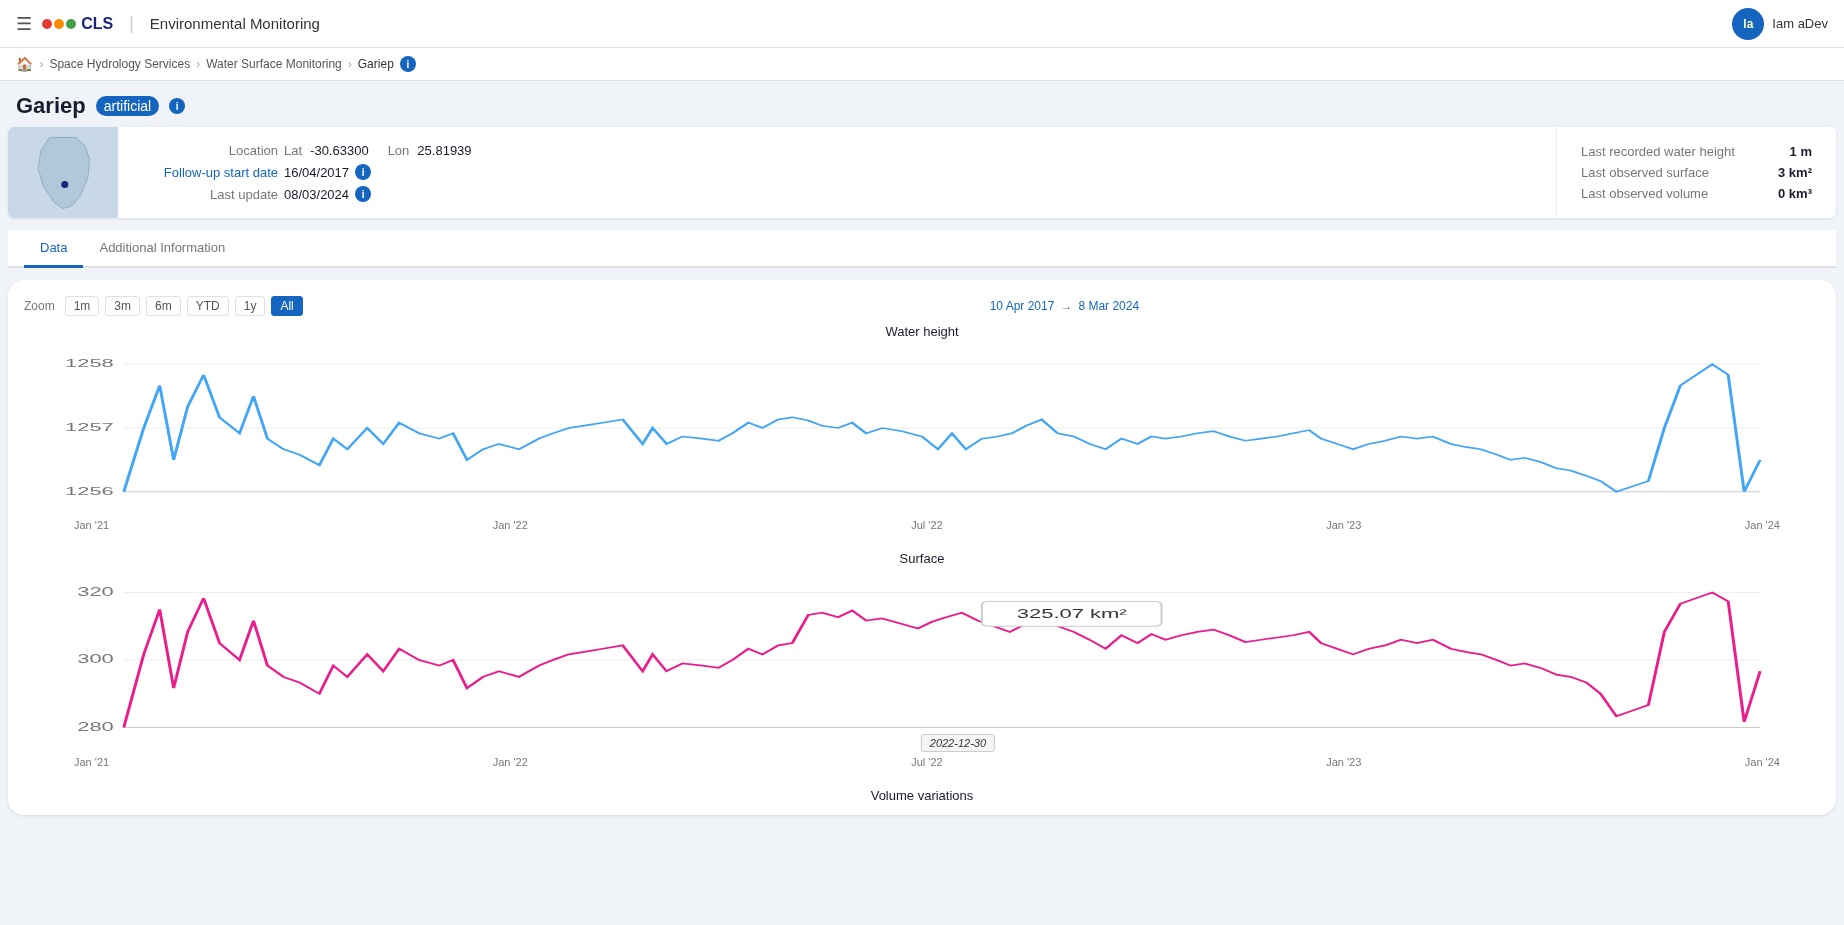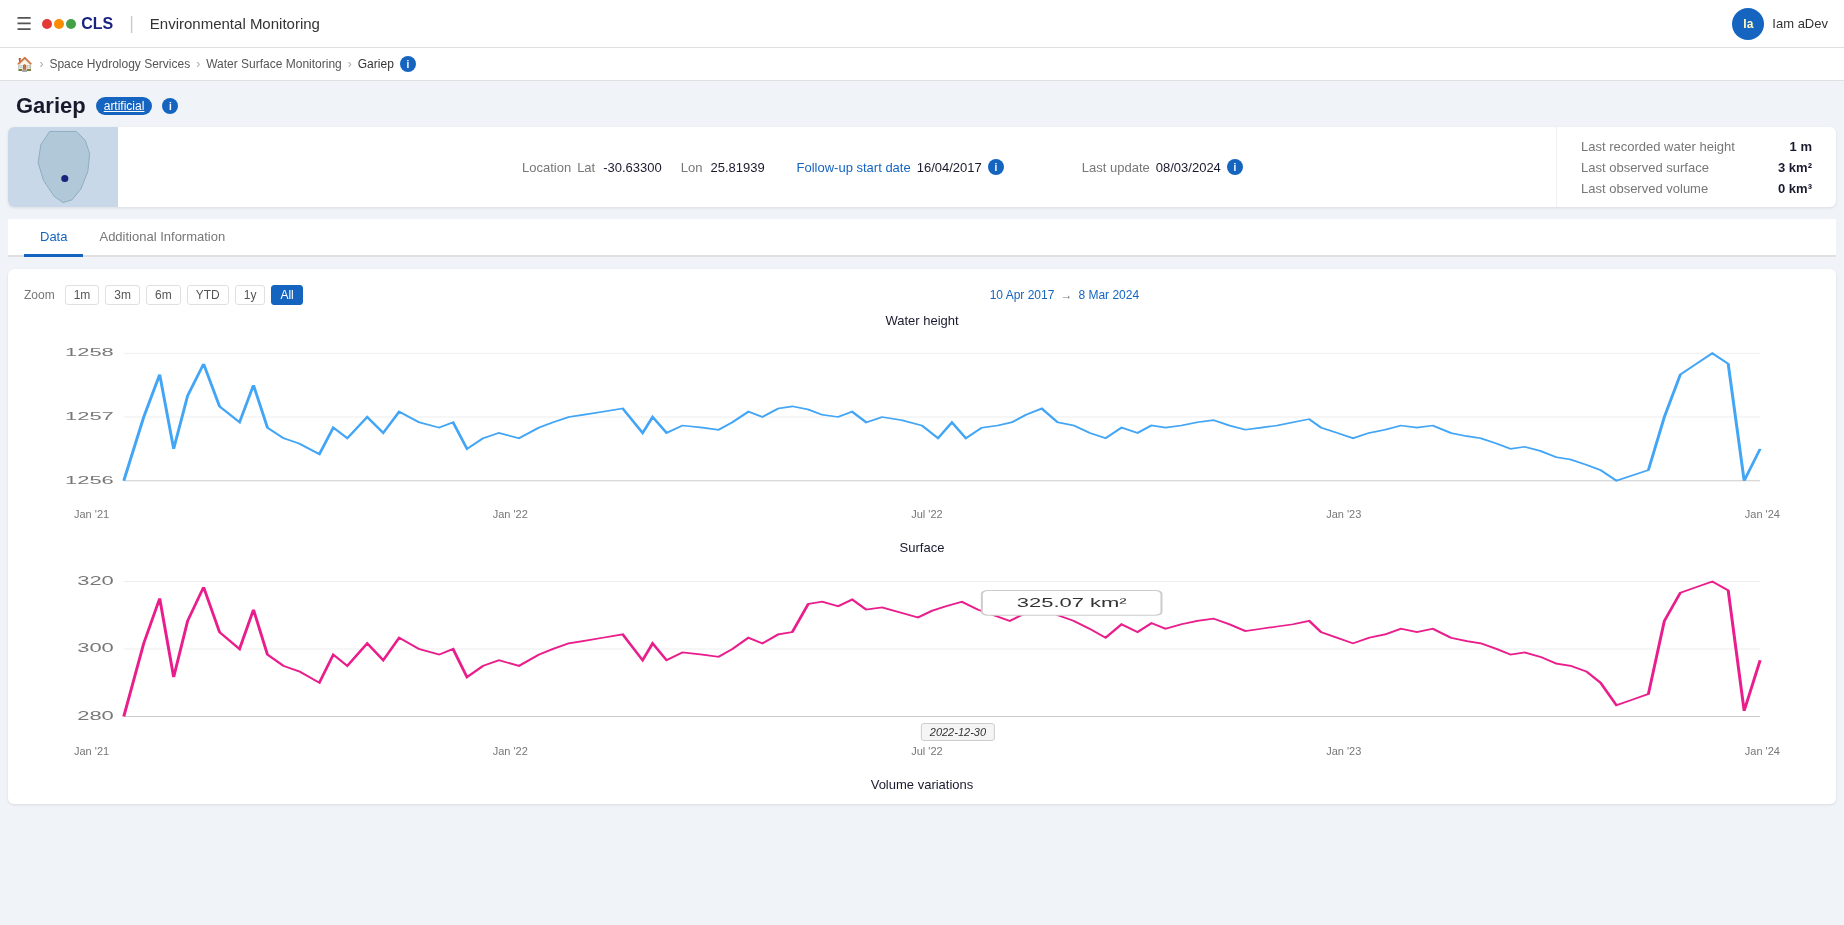--- a/index.html
+++ b/index.html
@@ -51,41 +51,41 @@
     
     .page-header {
       display: flex; align-items: center; gap: 10px;
       padding: 12px 16px 8px 16px;
       background: #f0f4f8;
     }
     .page-title { font-size: 22px; font-weight: 600; color: #1a1a2e; }
     .badge-artificial {
       background: #1565c0; color: #fff;
       padding: 2px 8px; border-radius: 12px;
-      font-size: 12px; font-weight: 500; text-decoration: underline;
+      font-size: 14px; font-weight: 500;
     }
 
     
     .info-row {
       display: flex; gap: 0; margin: 0 8px 12px 8px;
       background: #fff; border-radius: 6px;
       box-shadow: 0 1px 3px rgba(0,0,0,0.1);
       overflow: hidden;
     }
     .map-thumb {
       width: 110px; min-width: 110px;
       background: #c8d8e8;
       display: flex; align-items: center; justify-content: center;
       position: relative;
       overflow: hidden;
     }
 
     .location-info {
       flex: 1; padding: 16px 20px;
-      display: flex; justify-content: center; gap: 6px;
+      display: flex; flex-direction: column; justify-content: center; gap: 6px;
     }
     .info-row-item { display: flex; align-items: center; gap: 6px; }
     .info-label { color: #777; min-width: 140px; text-align: right; }
     .info-value { color: #1a1a2e; font-weight: 500; }
     .info-link { color: #1565c0; text-decoration: none; }
 
     .stats-panel {
       width: 280px; padding: 0 24px;
       display: flex; flex-direction: column; justify-content: center; gap: 6px;
       border-left: 1px solid #f0f0f0;
@@ -113,21 +113,21 @@
     .tab.active {
       color: #1565c0;
       border-bottom-color: #1565c0;
       font-weight: 500;
     }
 
     
     .chart-area {
       margin: 12px 8px;
       background: #fff;
-      border-radius: 6px;
+      border-radius: 16px;
       box-shadow: 0 1px 3px rgba(0,0,0,0.1);
       padding: 16px 16px 8px 16px;
     }
 
     .zoom-controls {
       display: flex; align-items: center; gap: 6px;
       margin-bottom: 8px;
       justify-content: center;
     }
     .zoom-label { color: #777; margin-right: 4px; font-size: 12px; }

